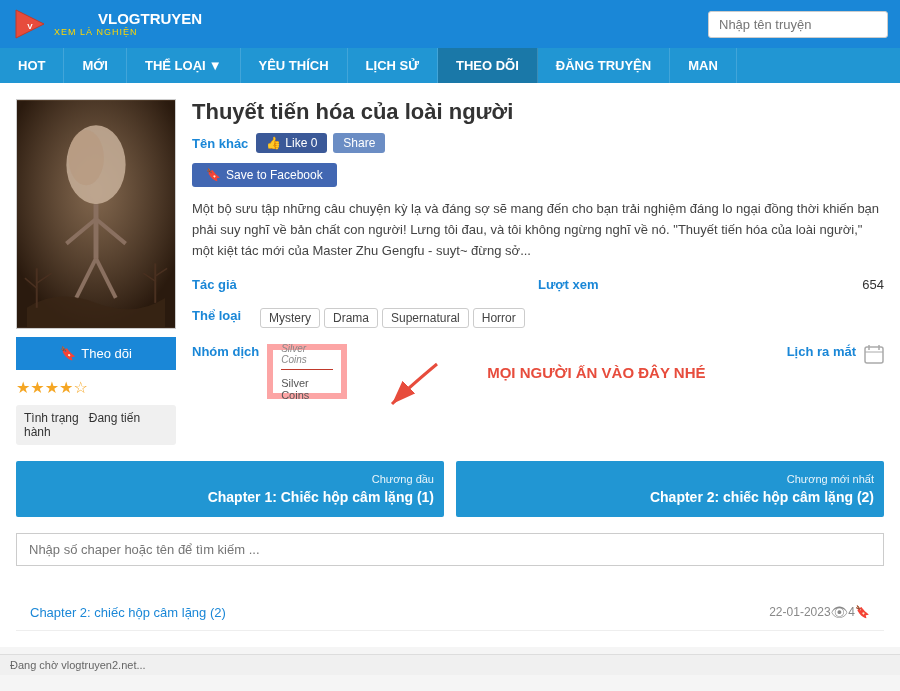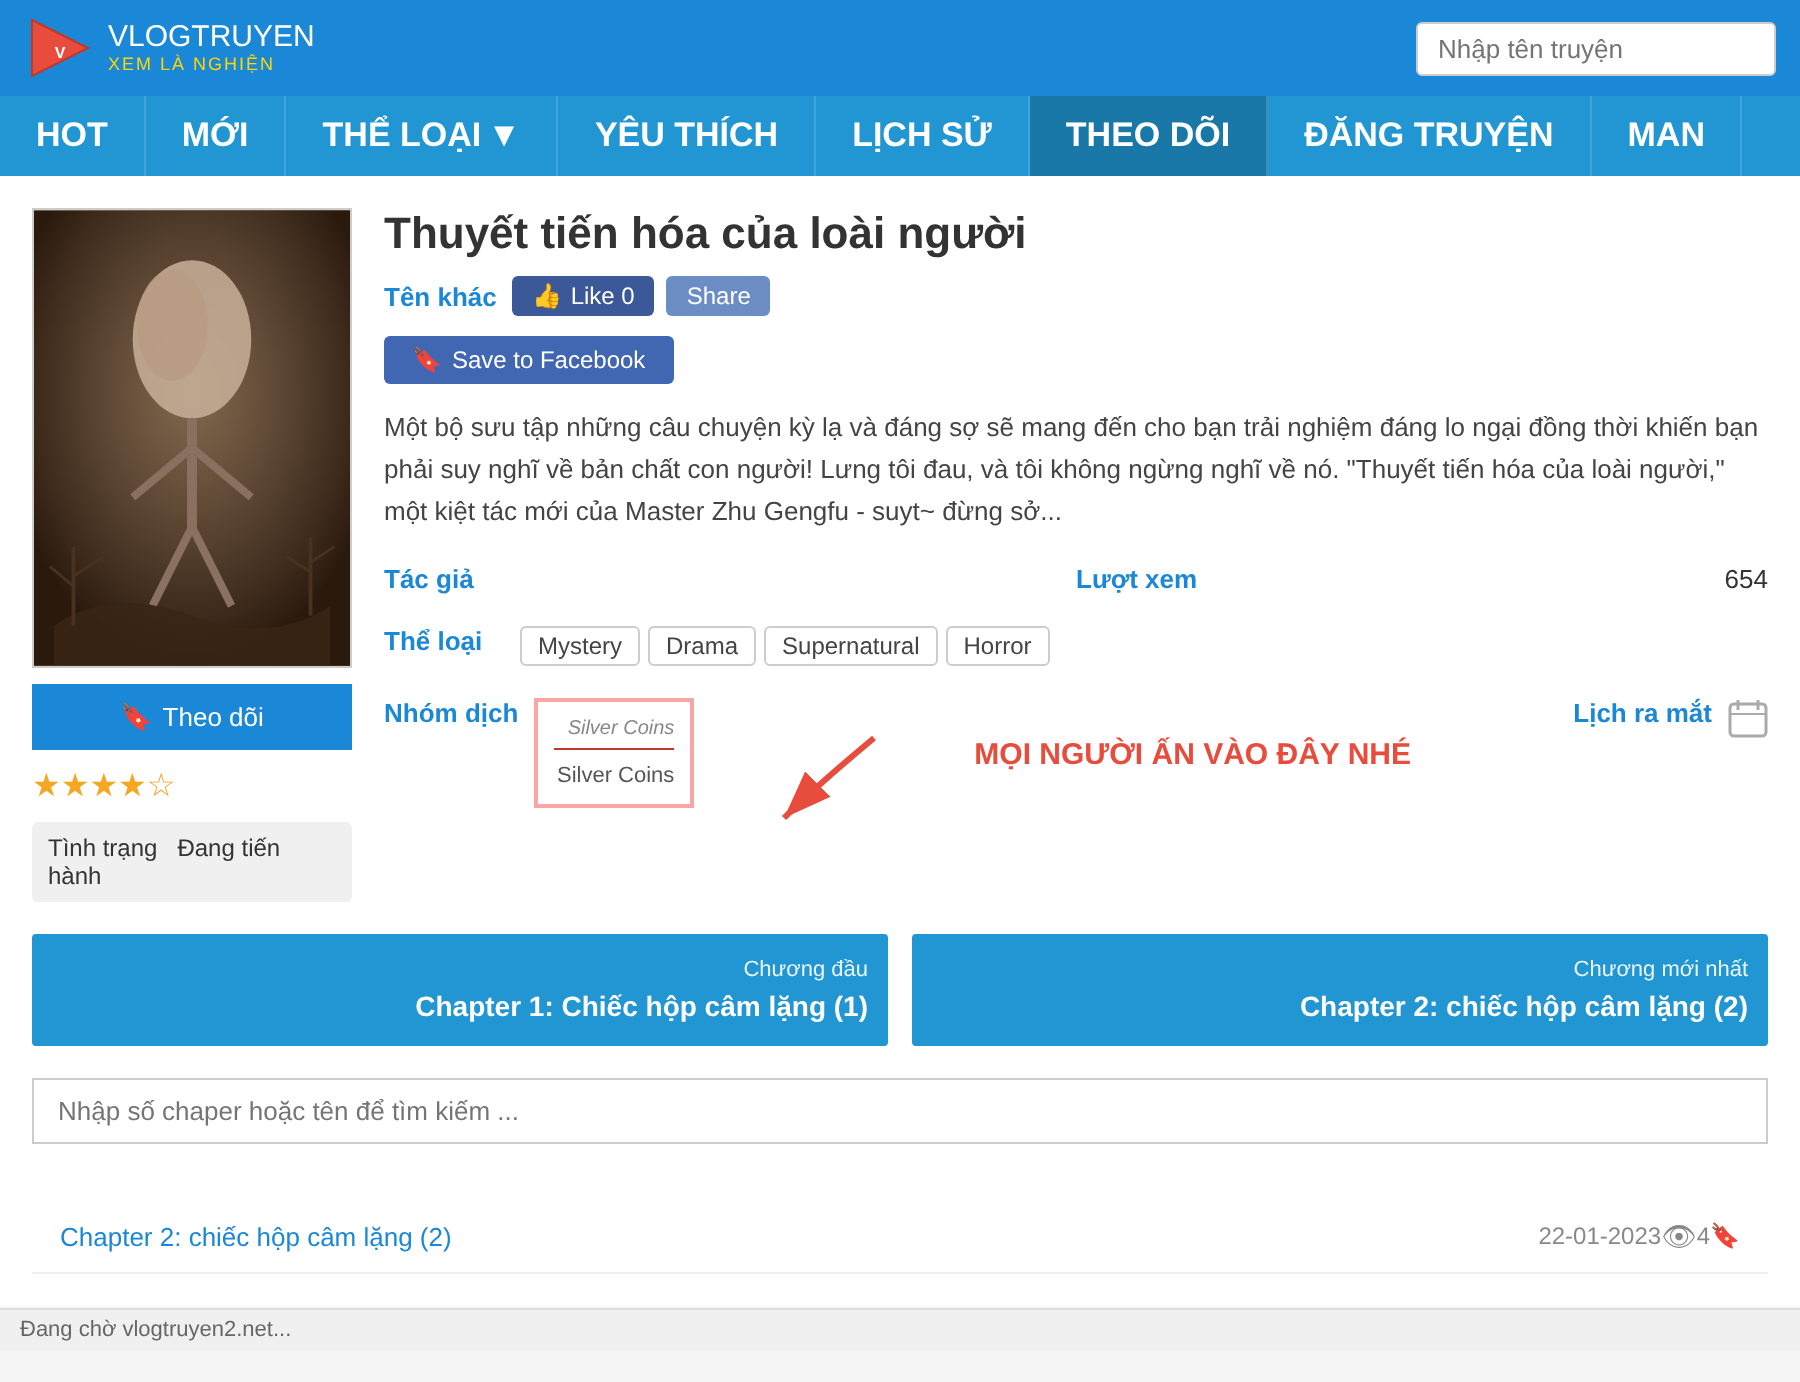--- a/index.html
+++ b/index.html
@@ -13,24 +13,25 @@
       justify-content: space-between;
       padding: 6px 12px;
     }
     .logo-area {
       display: flex;
       align-items: center;
       gap: 6px;
     }
     .logo-text {
       color: white;
-      font-weight: normal;
+      font-weight: bold;
       font-size: 15px;
       line-height: 1.1;
       text-transform: uppercase;
+      margin-left: 44px;
     }
     .logo-sub {
       font-size: 9px;
       color: #ffd700;
       letter-spacing: 1px;
     }
     .logo-icon {
       width: 36px;
       height: 36px;
     }
@@ -46,21 +47,21 @@
 
     
     .nav-bar {
       background: #2196d3;
       display: flex;
       align-items: center;
     }
     .nav-item {
       color: white;
       font-weight: bold;
-      font-size: 17px;
+      font-size: 13px;
       padding: 10px 18px;
       cursor: pointer;
       white-space: nowrap;
       text-transform: uppercase;
       border-right: 1px solid rgba(255,255,255,0.15);
     }
     .nav-item.active { background: rgba(0,0,0,0.2); }
     .nav-dropdown { display: flex; align-items: center; gap: 3px; }
 
     
@@ -200,27 +201,27 @@
       border: 1px solid #ccc;
       padding: 2px 8px;
       border-radius: 3px;
       font-size: 12px;
       color: #444;
       cursor: pointer;
     }
 
     
     .silver-coins-box {
-      border: 2px solid #fca5a5;
+      border: 6px solid #fca5a5;
       padding: 8px;
       width: 80px;
       height: 55px;
       display: flex;
       flex-direction: column;
-      align-items: flex-end;
+      align-items: flex-start;
       justify-content: center;
       font-size: 11px;
       color: #666;
       cursor: pointer;
     }
     .silver-coins-logo {
       font-size: 10px;
       color: #888;
       font-style: italic;
     }

